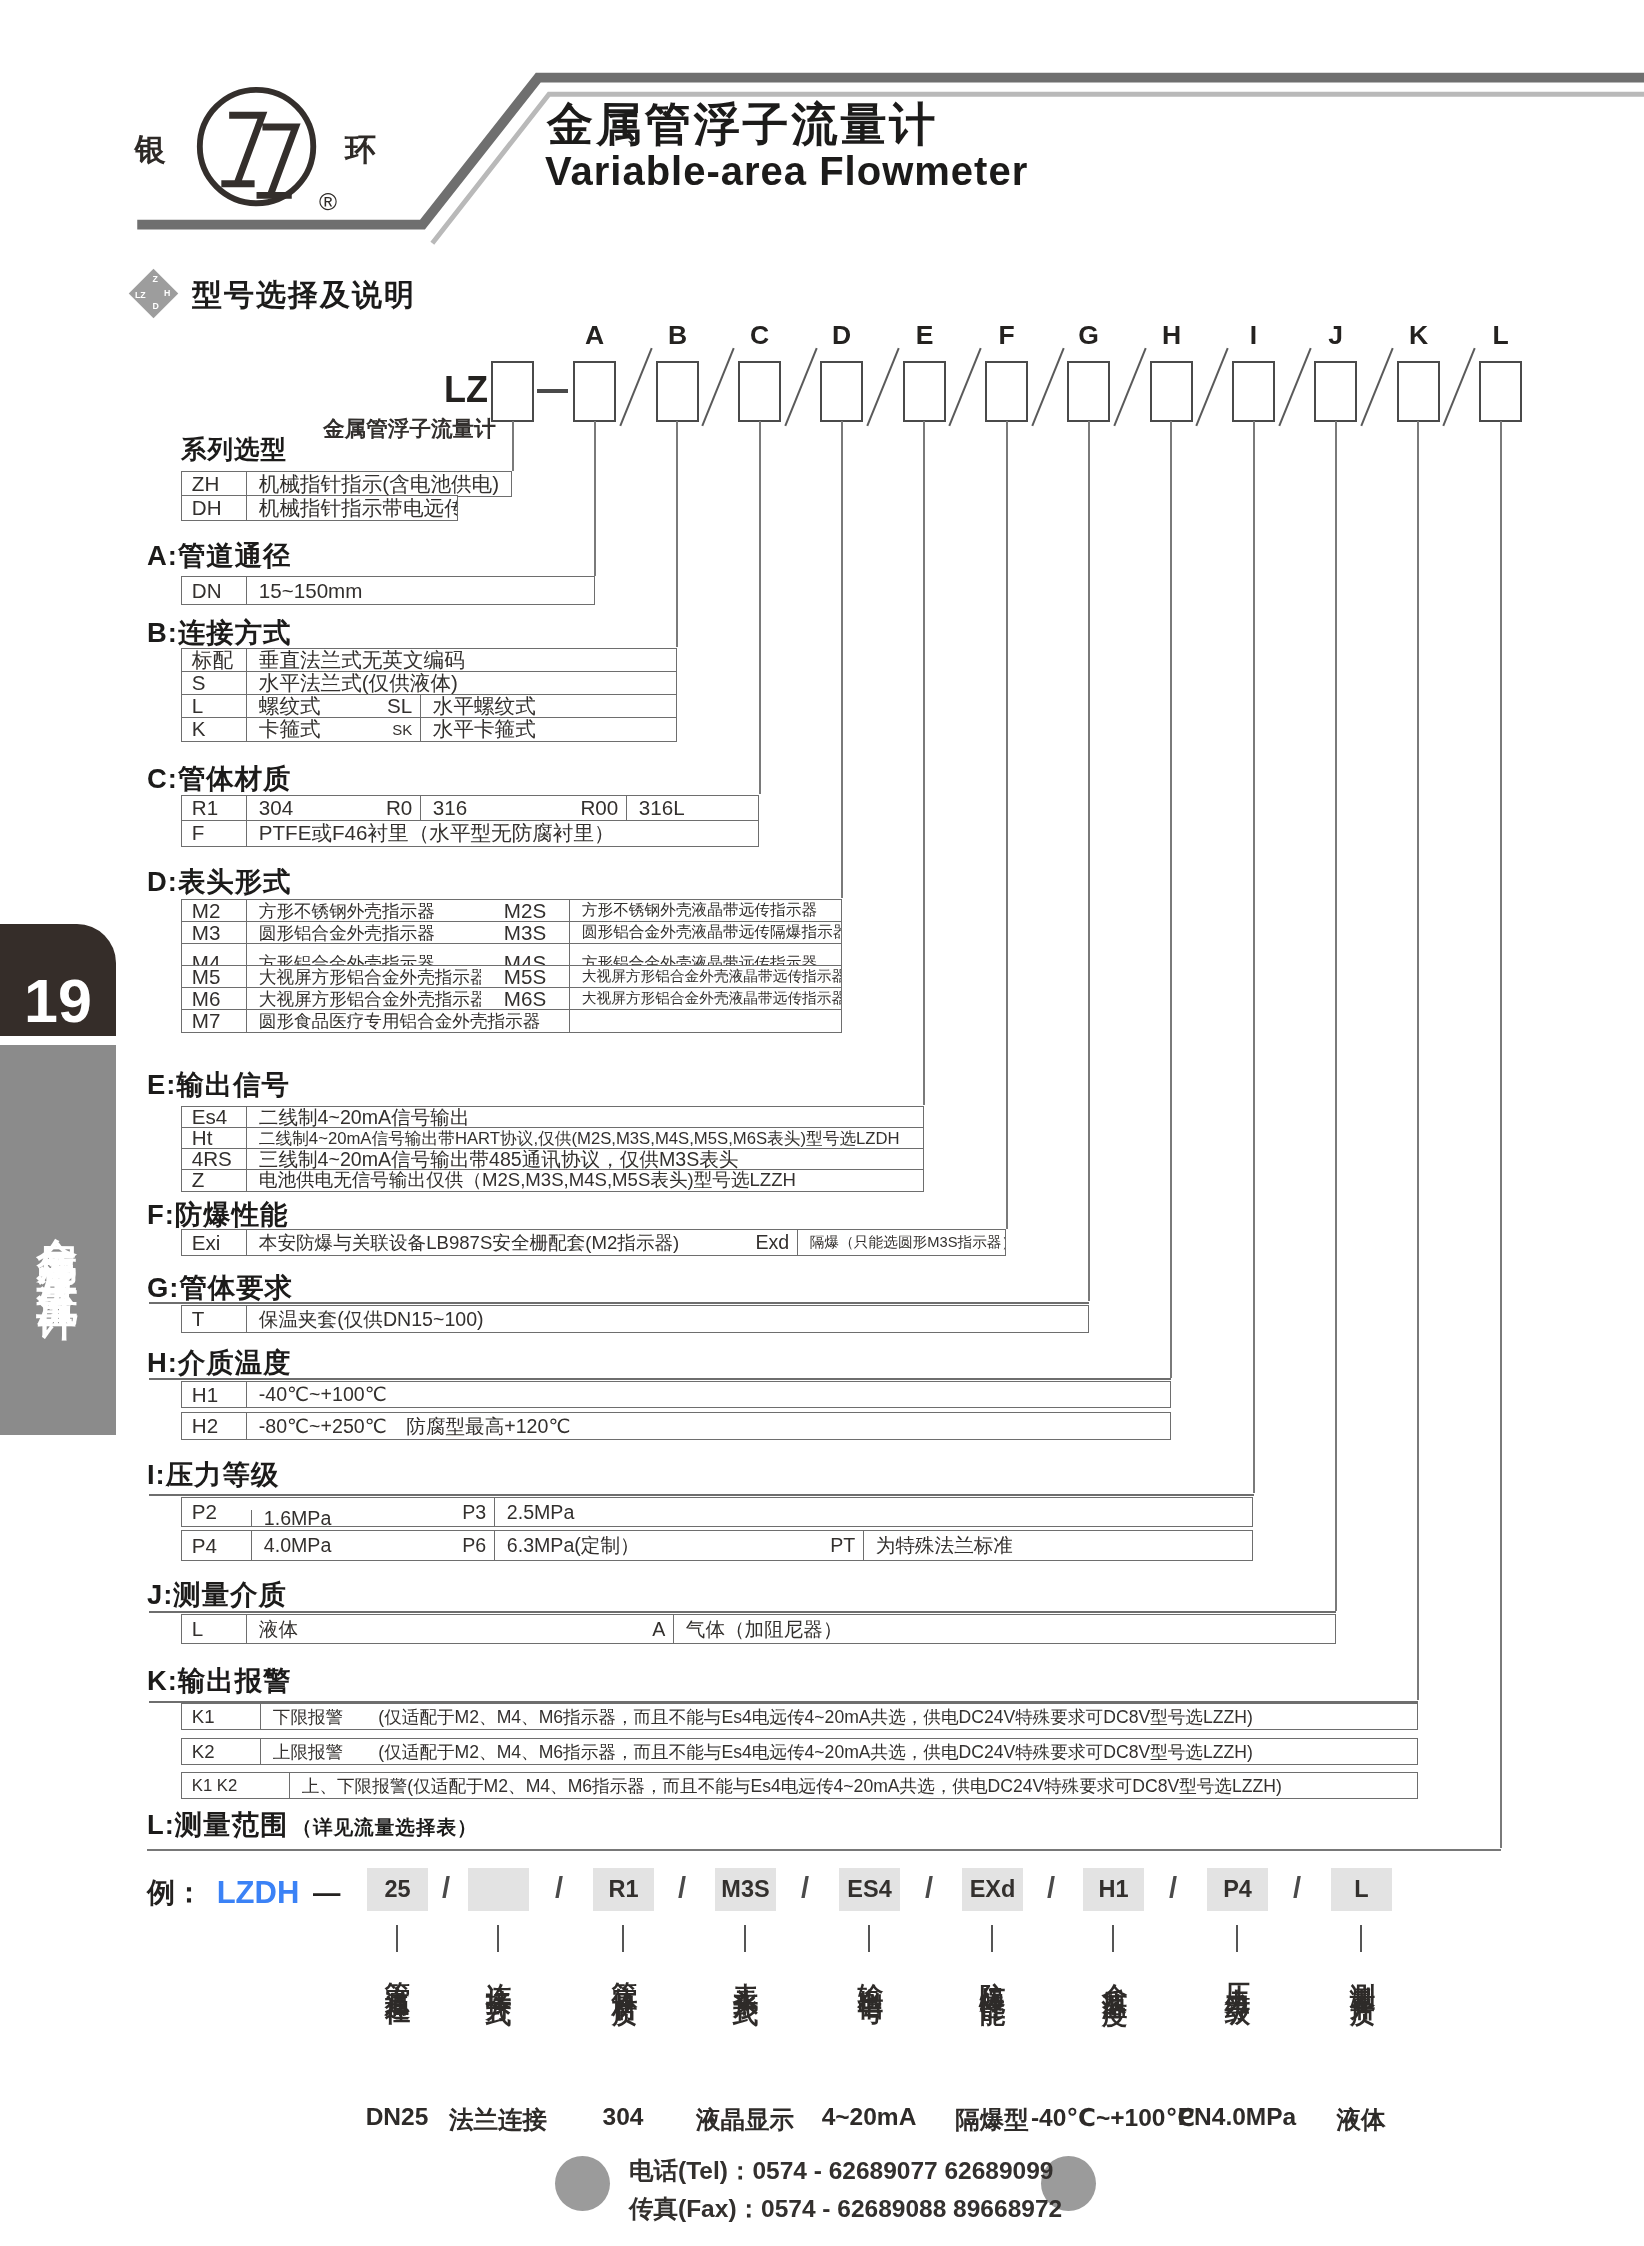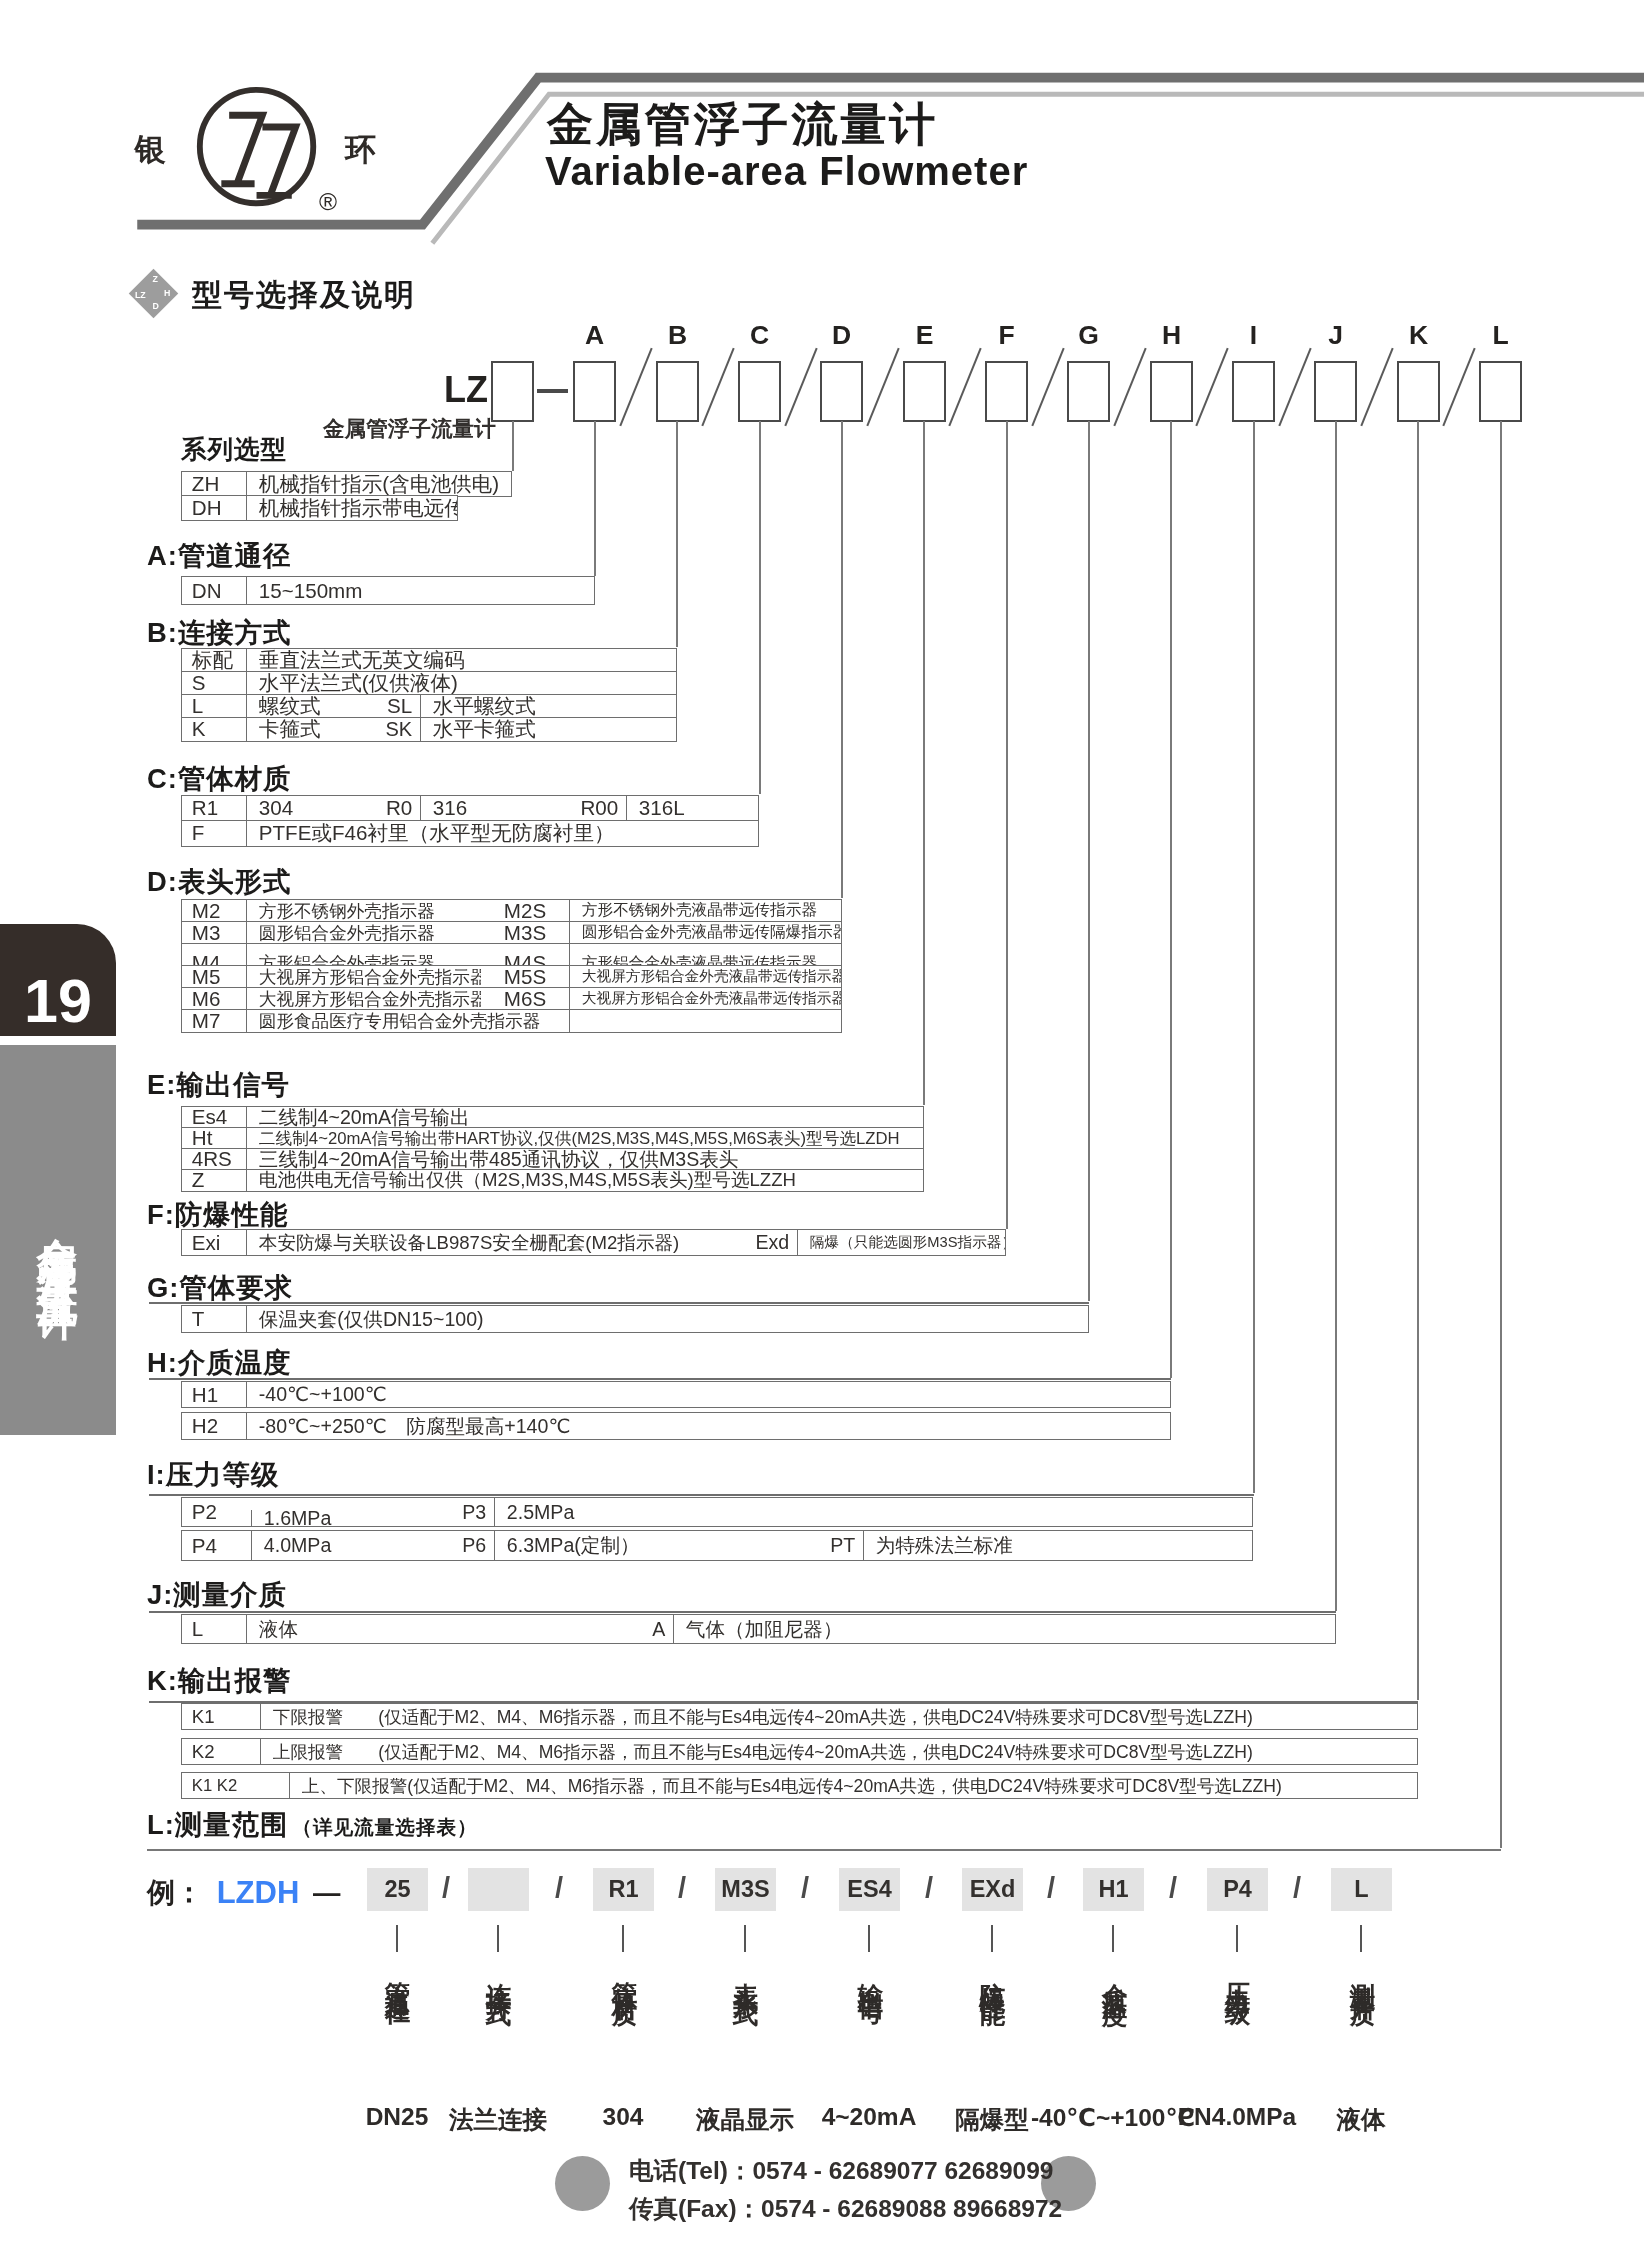--- a/index.html
+++ b/index.html
@@ -138,21 +138,21 @@
       </div>
       <div class="row" style="position: absolute; left: 181px; top: 694px; width: 496px; height: 24.5px;">
         <div class="cell code" style="font-size: 20.6px; width: 64px;">L</div>
         <div class="cell sep" style="font-size: 20.6px; width: 98px;">螺纹式</div>
         <div class="cell r" style="font-size: 20.6px; width: 76px;">SL</div>
         <div class="cell sep" style="font-size: 20.6px; flex: 1 1 0%;">水平螺纹式</div>
       </div>
       <div class="row" style="position: absolute; left: 181px; top: 717px; width: 496px; height: 24.5px;">
         <div class="cell code" style="font-size: 20.6px; width: 64px;">K</div>
         <div class="cell sep" style="font-size: 20.6px; width: 98px;">卡箍式</div>
-        <div class="cell r" style="font-size: 20px; width: 76px;">SK</div>
+        <div class="cell r" style="font-size: 15px; width: 76px;">SK</div>
         <div class="cell sep" style="font-size: 20.6px; flex: 1 1 0%;">水平卡箍式</div>
       </div>
       <div style="position: absolute; left: 676px; top: 421px; width: 2px; height: 226px; background: rgb(122, 122, 122);"></div>
       <div class="hd" style="position: absolute; left: 147px; top: 761px; font-size: 27.4px;"><span>C:管体材质</span></div>
       <div class="row" style="position: absolute; left: 181px; top: 795px; width: 578px; height: 26.5px;">
         <div class="cell code" style="font-size: 20.6px; width: 64px;">R1</div>
         <div class="cell sep" style="font-size: 20.6px; width: 118px;">304</div>
         <div class="cell r" style="font-size: 20.6px; width: 56px;">R0</div>
         <div class="cell sep" style="font-size: 20.6px; width: 142px;">316</div>
         <div class="cell r" style="font-size: 20.6px; width: 64px;">R00</div>
@@ -234,21 +234,21 @@
       </div>
       <div style="position: absolute; left: 1088px; top: 421px; width: 2px; height: 880px; background: rgb(122, 122, 122);"></div>
       <div class="hd" style="position: absolute; left: 147px; top: 1345px; font-size: 27.4px;"><span>H:介质温度</span></div>
       <div style="position: absolute; left: 149px; top: 1378px; width: 1022px; height: 1.5px; background: rgb(110, 110, 110);"></div>
       <div class="row" style="position: absolute; left: 181px; top: 1381px; width: 990px; height: 27.4px;">
         <div class="cell code" style="font-size: 20.6px; width: 64px;">H1</div>
         <div class="cell sep" style="font-size: 19.6px; flex: 1 1 0%;">-40℃~+100℃</div>
       </div>
       <div class="row" style="position: absolute; left: 181px; top: 1412px; width: 990px; height: 28px;">
         <div class="cell code" style="font-size: 20.6px; width: 64px;">H2</div>
-        <div class="cell sep" style="font-size: 19.6px; flex: 1 1 0%;">-80℃~+250℃　防腐型最高+140℃</div>
+        <div class="cell sep" style="font-size: 19.6px; flex: 1 1 0%;">-80℃~+250℃　防腐型最高+120℃</div>
       </div>
       <div style="position: absolute; left: 1170px; top: 421px; width: 2px; height: 957px; background: rgb(122, 122, 122);"></div>
       <div class="hd" style="position: absolute; left: 147px; top: 1457px; font-size: 27.4px;"><span>I:压力等级</span></div>
       <div style="position: absolute; left: 149px; top: 1494px; width: 1105px; height: 1.5px; background: rgb(110, 110, 110);"></div>
       <div class="row" style="position: absolute; left: 181px; top: 1497px; width: 1072px; height: 30px;">
         <div class="cell code" style="font-size: 20.6px; width: 69px;">P2</div>
         <div class="cell sep" style="font-size: 19.6px; width: 203px; margin-top: 12px;">1.6MPa</div>
         <div class="cell r" style="font-size: 19.6px; width: 40px;">P3</div>
         <div class="cell sep" style="font-size: 19.6px; flex: 1 1 0%;">2.5MPa</div>
       </div>

